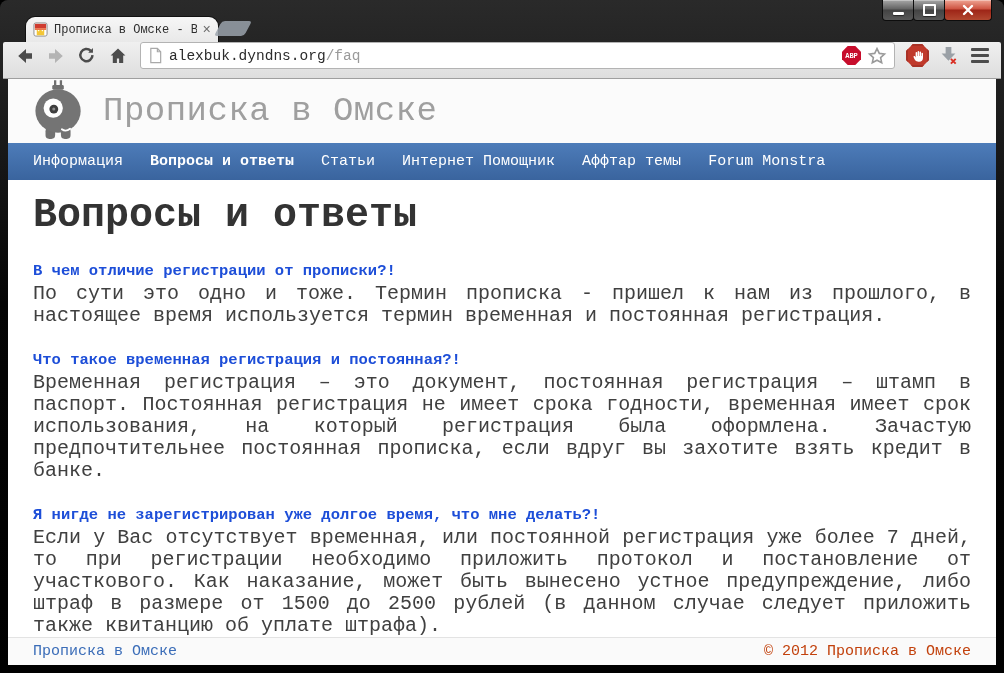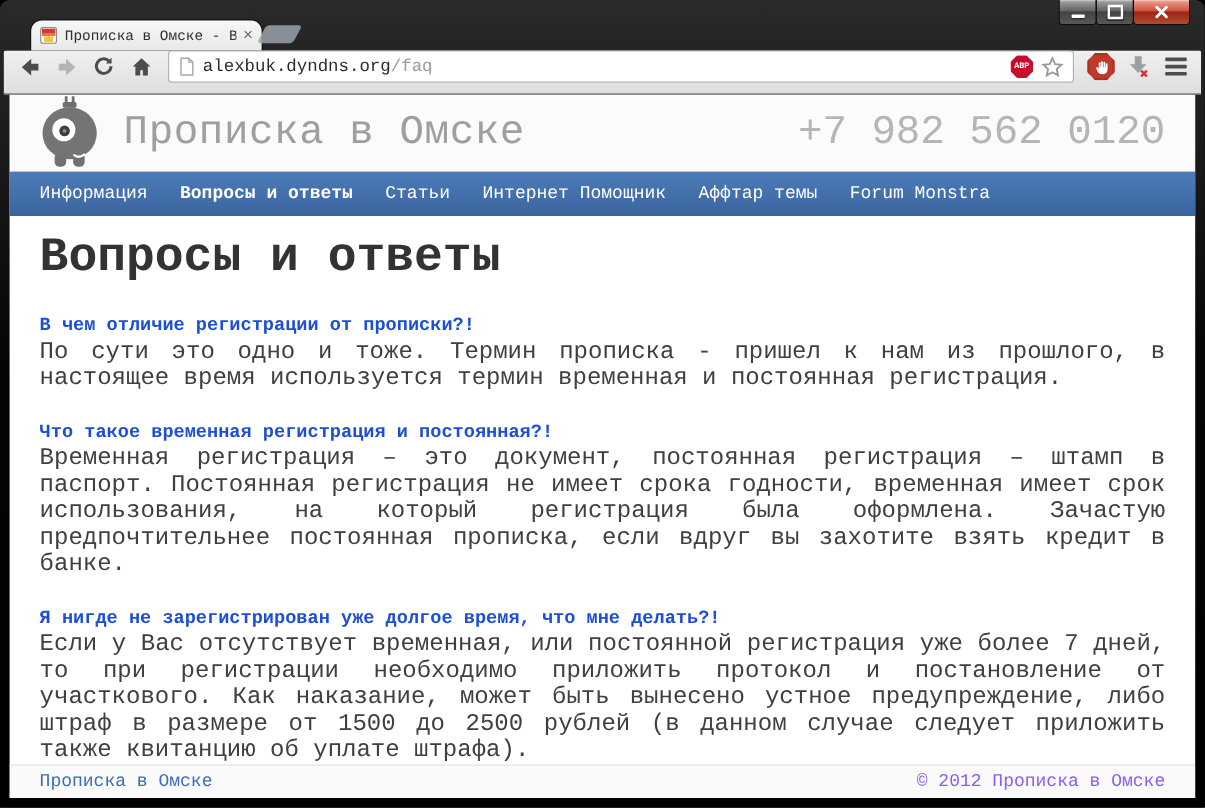--- a/index.html
+++ b/index.html
@@ -59,21 +59,21 @@
   .nav-link.active{font-weight:bold;}
 
   .content{padding:0 25px;}
   .page-title{font-size:40px;font-weight:bold;color:#333;margin:13px 0 4px;}
   .qa h2{font-size:15.5px;font-weight:bold;color:#1d4ed8;margin:24px 0 3px;}
   .qa p{font-size:20px;color:#404040;line-height:22px;margin:0;text-align:justify;}
 
   .site-footer{margin-top:auto;border-top:1px solid #e3e3e3;background:#fafafa;height:52px;
                display:flex;align-items:center;justify-content:space-between;padding:0 25px;font-size:15px;}
   .footer-link{color:#3b6db8;text-decoration:none;cursor:pointer;}
-  .footer-copy{color:#8b5cf6;}
+  .footer-copy{color:#c2410c;}
 </style>
 </head>
 <body>
 
 <div class="stage">
 
   <div class="titlebar">
     <div class="tab">
       <span style="display:flex;">
         <svg width="15" height="15" viewBox="0 0 16 16">
@@ -170,21 +170,20 @@
           <rect x="13" y="50" width="10" height="12" rx="4" fill="#717171"></rect>
           <rect x="29" y="50" width="10" height="12" rx="4" fill="#717171"></rect>
           <ellipse cx="26" cy="33" rx="23.5" ry="22.5" fill="#747474"></ellipse>
           <circle cx="21" cy="30" r="10" fill="#ffffff"></circle>
           <circle cx="21.6" cy="31" r="4.6" fill="#3f3f3f"></circle>
           <circle cx="21.6" cy="31" r="1.6" fill="#8d8d8d"></circle>
           <path d="M30 52q4 3 8.5-.5" stroke="#fff" stroke-width="2" fill="none" stroke-linecap="round"></path>
         </svg>
       </span>
       <span class="site-title">Прописка в Омске</span>
-      <span class="site-phone">+7 982 562 0120</span>
     </div>
 
     <nav class="main-nav">
         <a class="nav-link">Информация</a>
         <a class="nav-link active">Вопросы и ответы</a>
         <a class="nav-link">Статьи</a>
         <a class="nav-link">Интернет Помощник</a>
         <a class="nav-link">Аффтар темы</a>
         <a class="nav-link">Forum Monstra</a>
       </nav>

